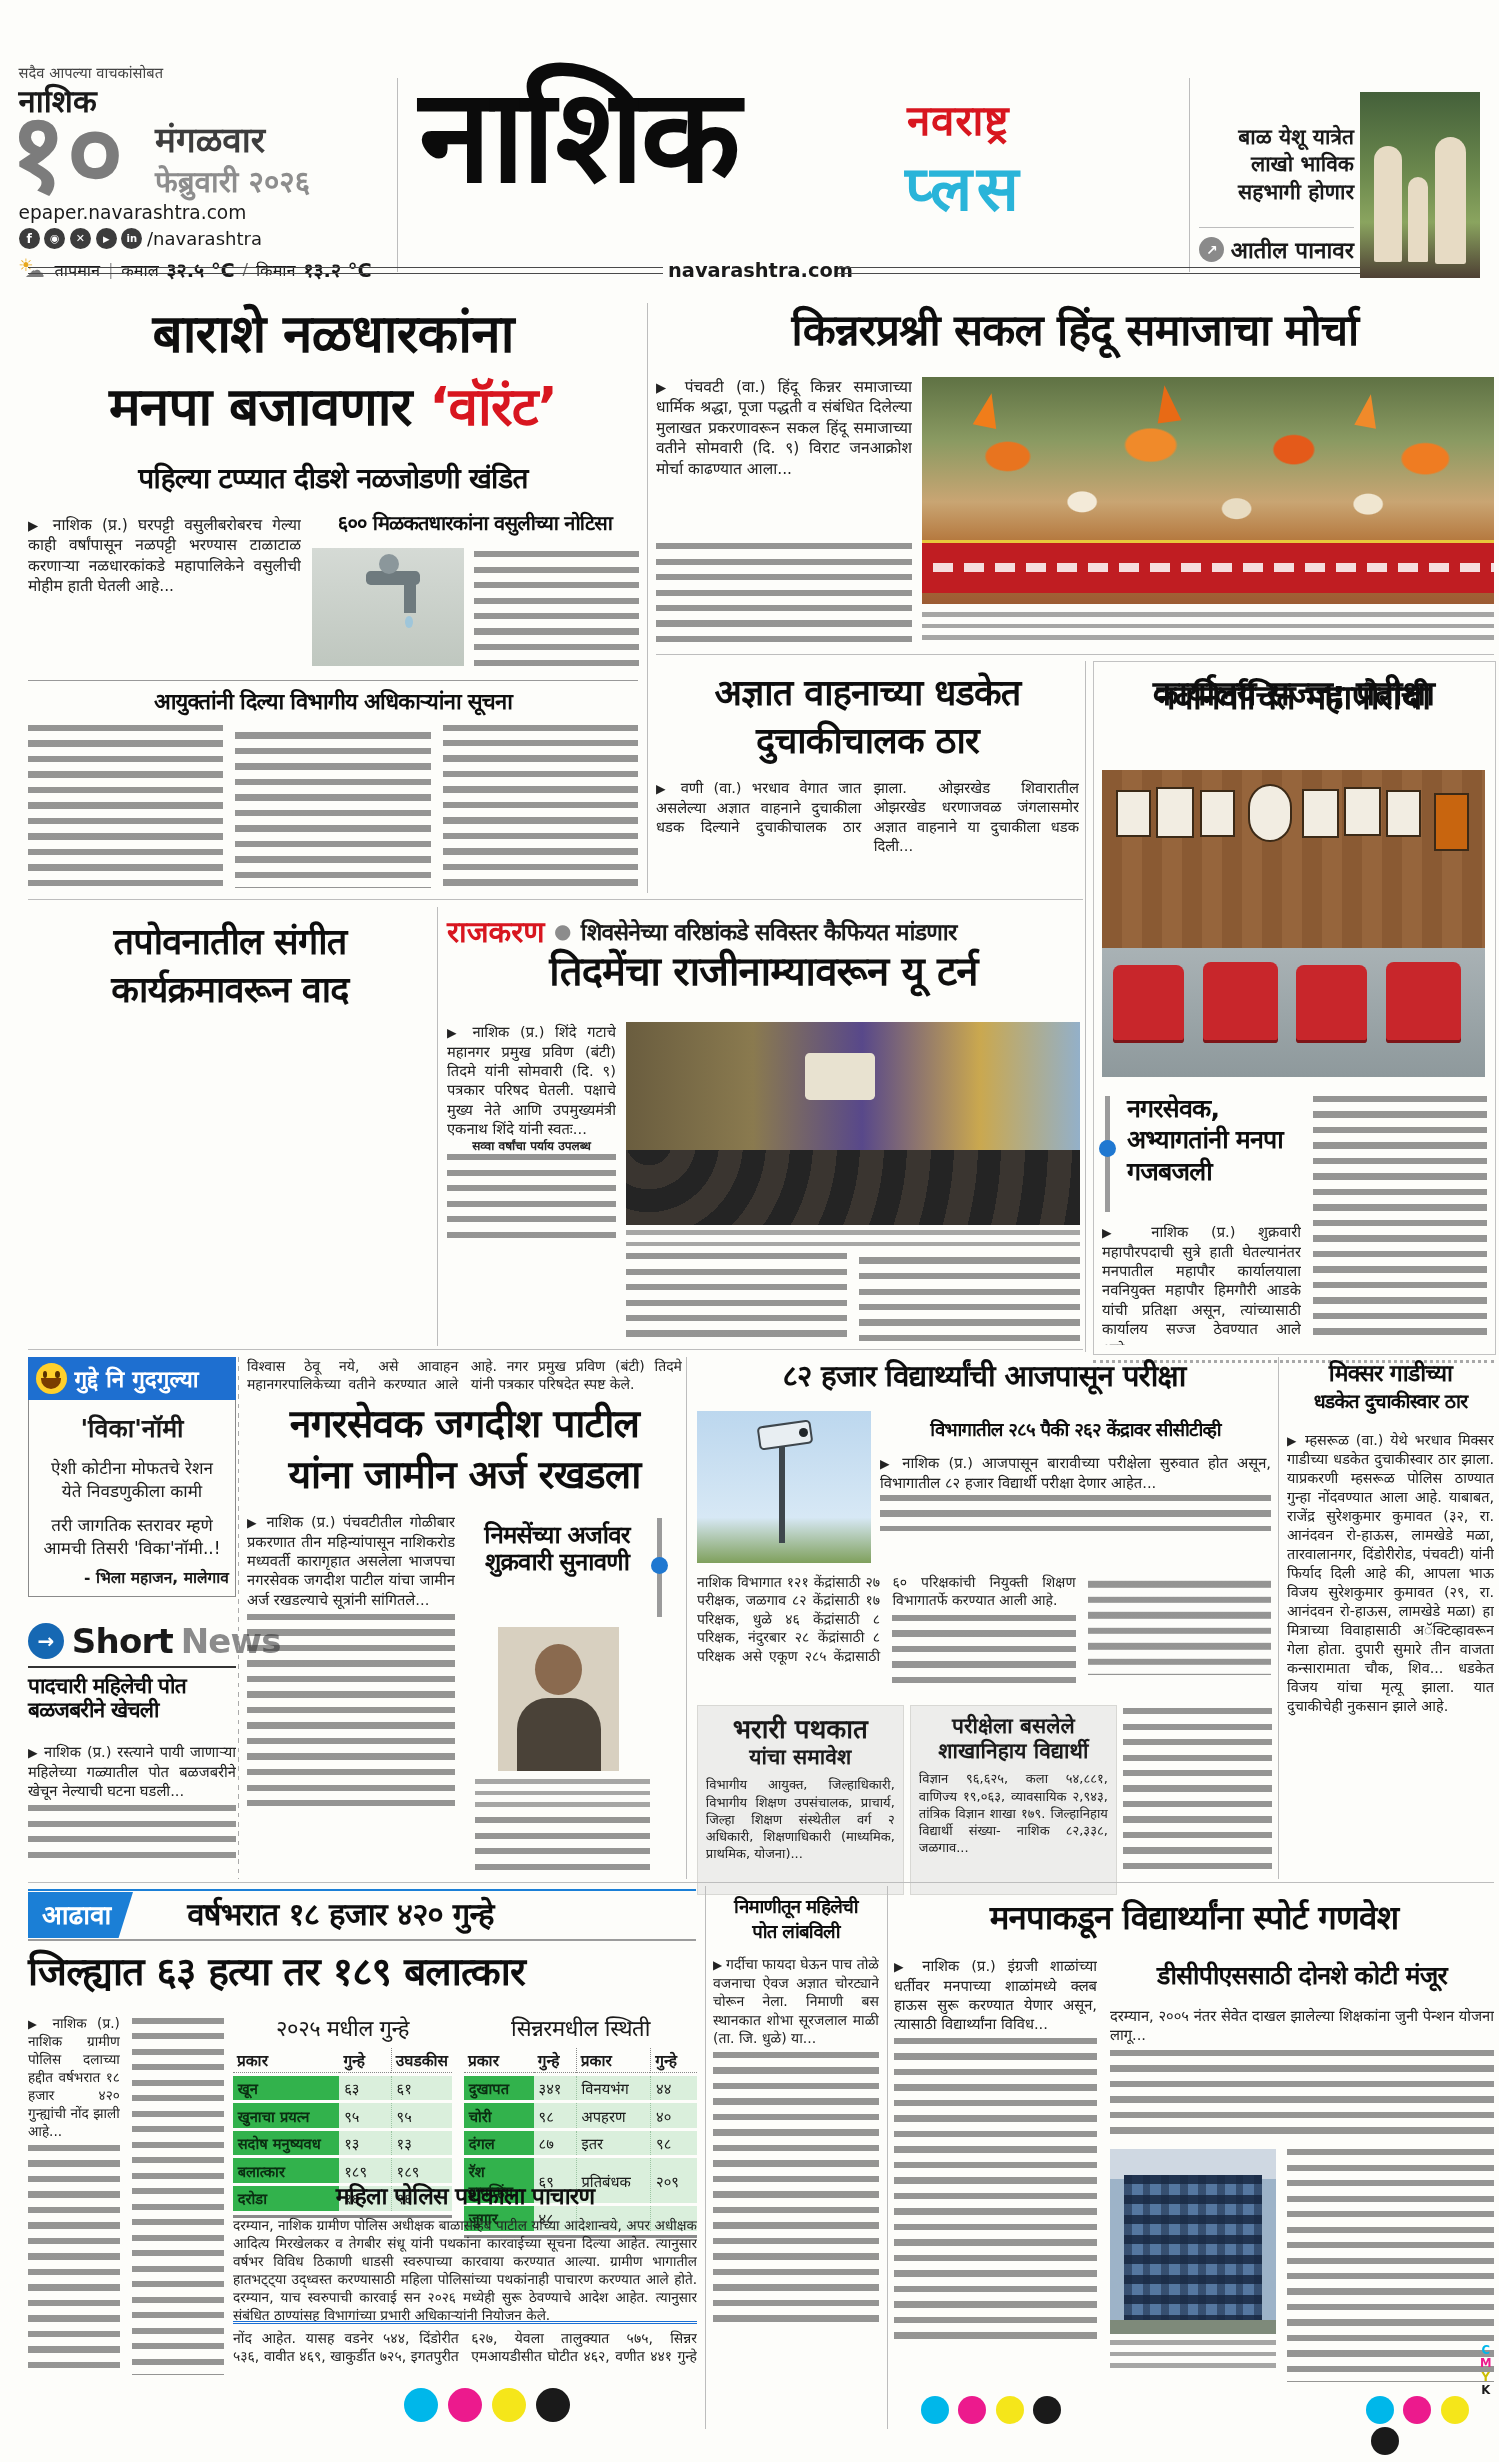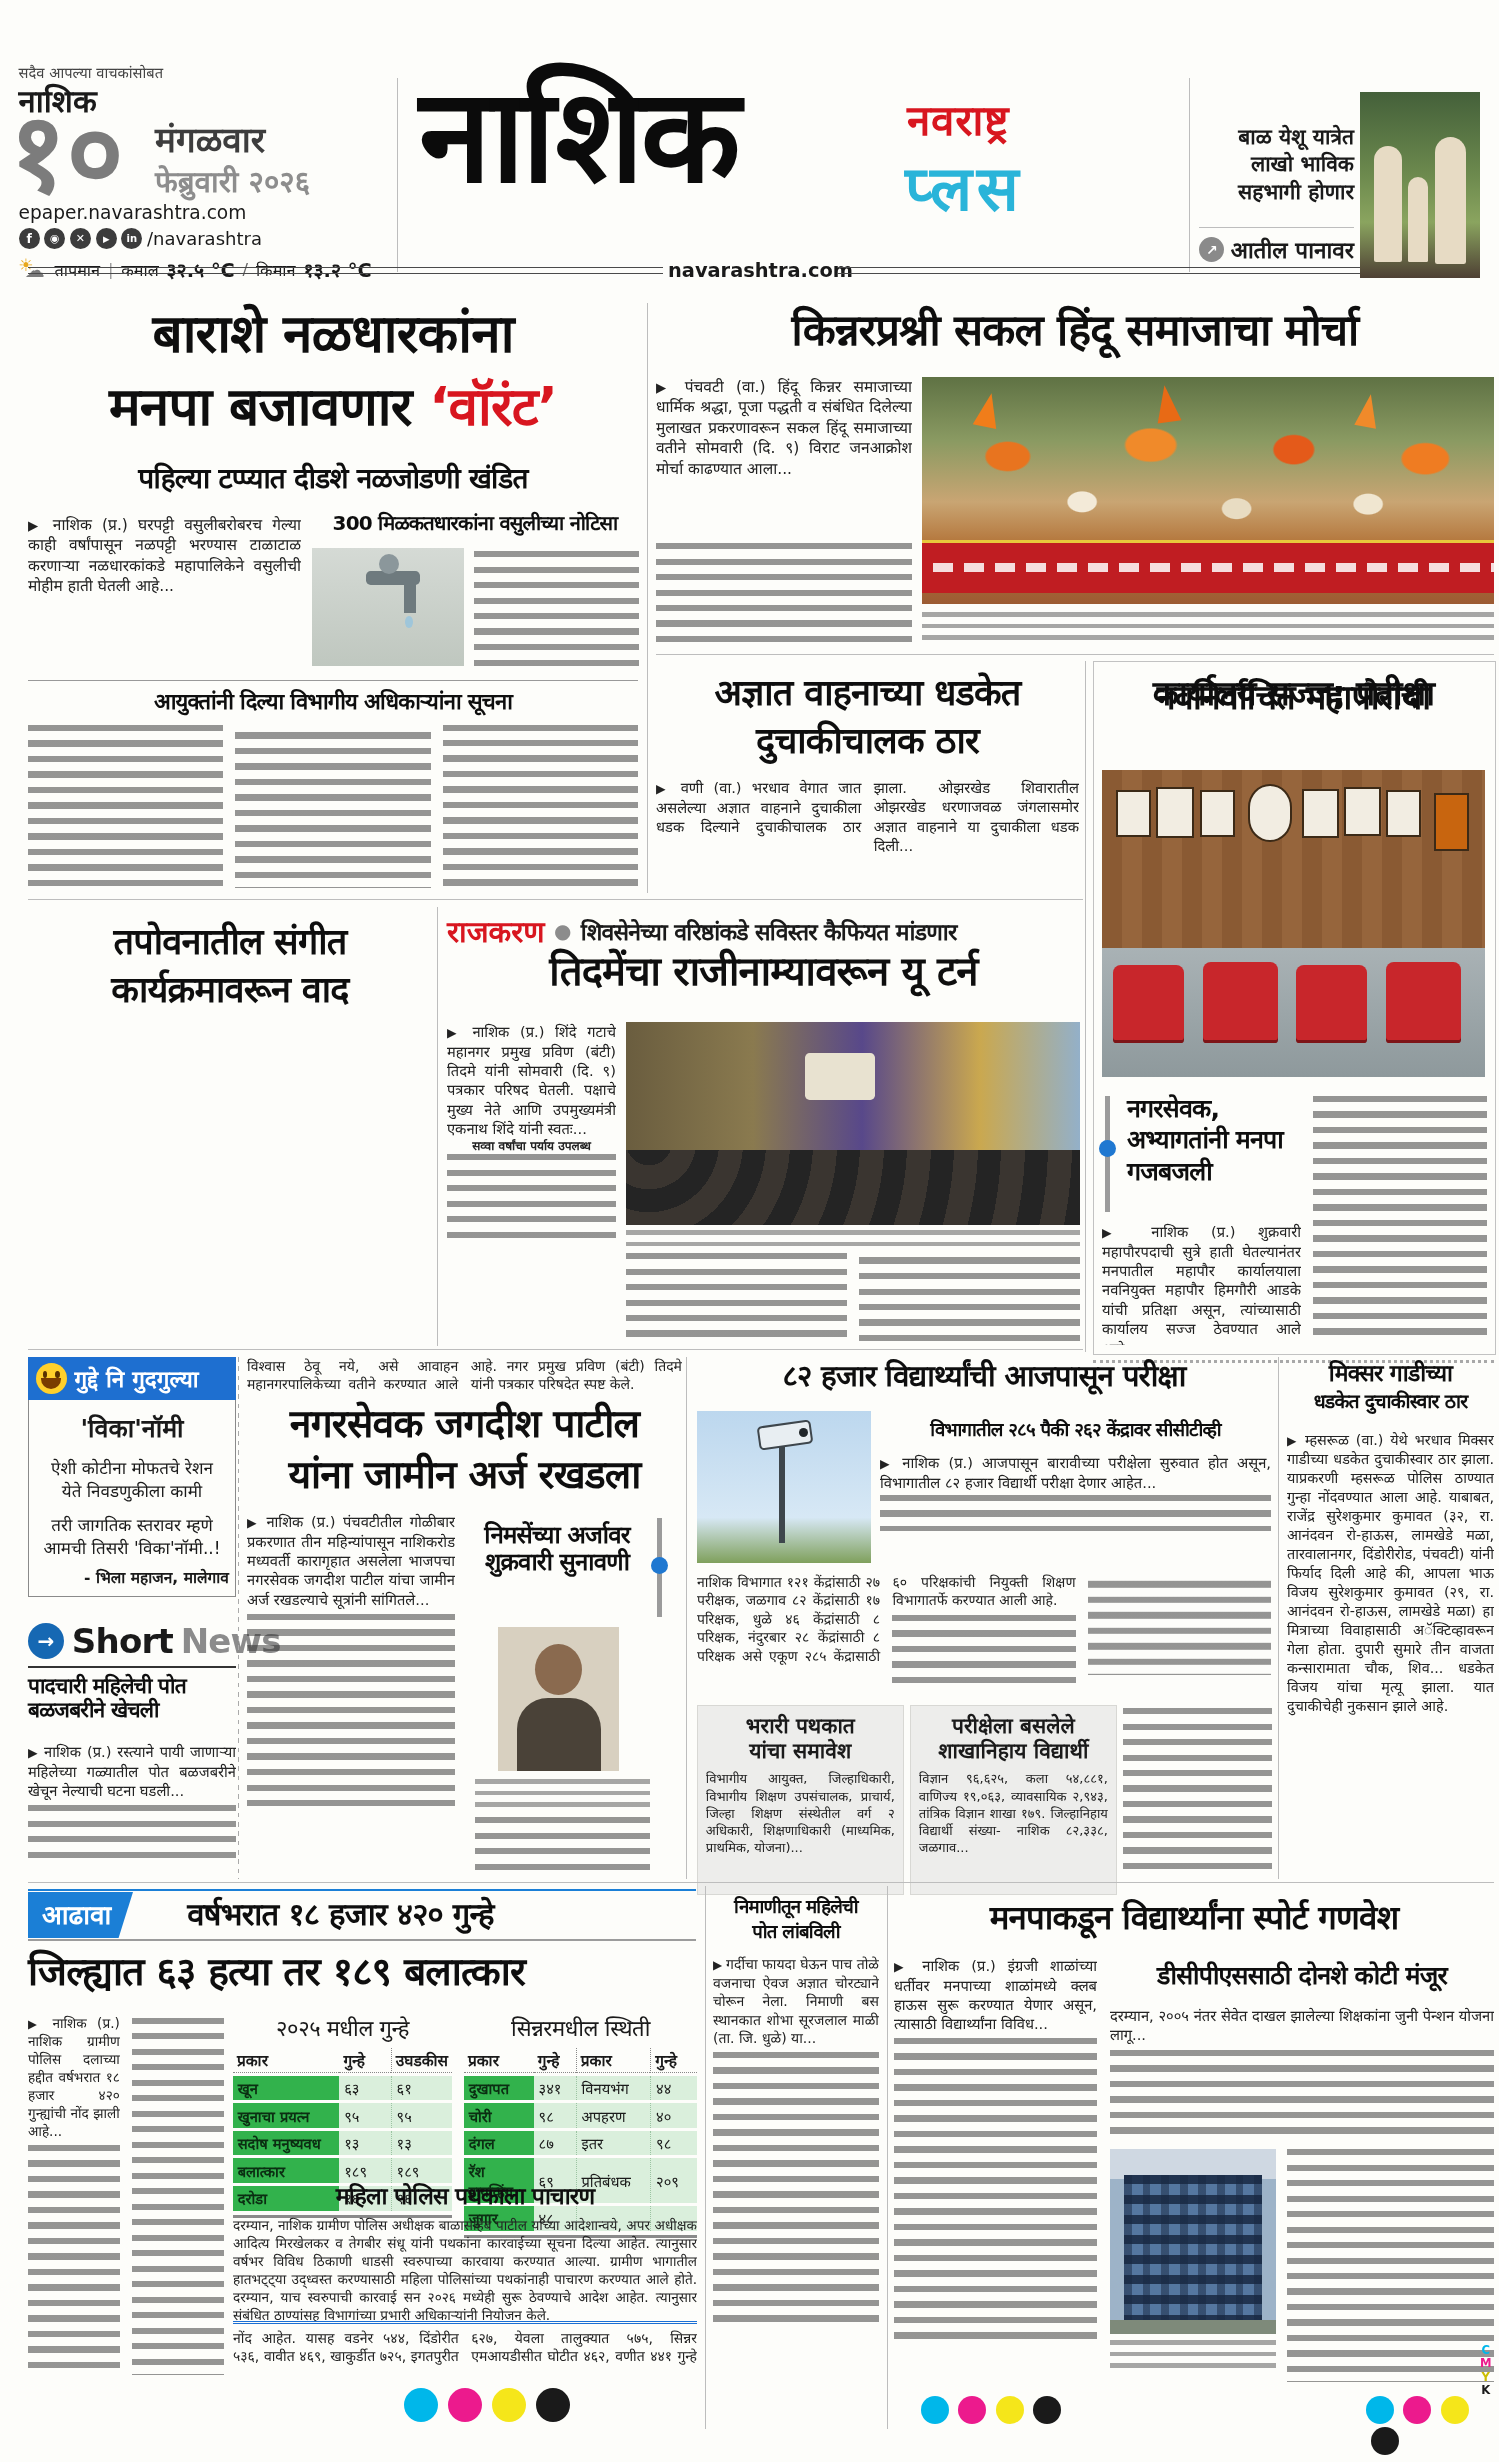--- a/index.html
+++ b/index.html
@@ -98,21 +98,21 @@
     <div class="figure" style="left:48px;top:85px;width:20px;height:85px"></div>
     <div class="figure" style="left:75px;top:45px;width:31px;height:127px"></div>
   </div>
 
   <div class="abs hl c" style="left:28px;top:304px;width:610px;font-size:53px">बाराशे नळधारकांना</div>
   <div class="abs hl c" style="left:28px;top:377px;width:610px;font-size:53px">
     <span>मनपा बजावणार </span><span class="red">‘वॉरंट’</span>
   </div>
   <div class="abs hl c" style="left:28px;top:463px;width:610px;font-size:28px">पहिल्या टप्प्यात दीडशे नळजोडणी खंडित</div>
   <div class="abs bt lead" style="left:28px;top:515px;width:273px;height:158px;font-size:15.5px">नाशिक (प्र.) घरपट्टी वसुलीबरोबरच गेल्या काही वर्षांपासून नळपट्टी भरण्यास टाळाटाळ करणाऱ्या नळधारकांकडे महापालिकेने वसुलीची मोहीम हाती घेतली आहे...</div>
-  <div class="abs hl c" style="left:312px;top:512px;width:326px;font-size:20px">300 मिळकतधारकांना वसुलीच्या नोटिसा</div>
+  <div class="abs hl c" style="left:312px;top:512px;width:326px;font-size:20px">६०० मिळकतधारकांना वसुलीच्या नोटिसा</div>
   <div class="photo" style="left:312px;top:548px;width:152px;height:118px;background:linear-gradient(180deg,#d5dad5,#bfc7bf)">
     <div class="abs" style="left:54px;top:23px;width:54px;height:14px;background:#6e7a7e;border-radius:4.7px"></div>
     <div class="abs" style="left:92px;top:34px;width:12.4px;height:31px;background:#6e7a7e"></div>
     <div class="abs" style="left:67px;top:6.2px;width:20px;height:20px;border-radius:50%;background:#8b979b"></div>
     <div class="abs" style="left:93px;top:68px;width:7.8px;height:12.4px;border-radius:50%;background:#9fc6da"></div>
   </div>
   <div class="abs fill" style="left:474px;top:551px;width:165px;height:116px"></div>
   <div class="hrule" style="left:28px;top:680px;width:610px;background:#999"></div>
   <div class="abs hl c" style="left:28px;top:689px;width:610px;font-size:22px">आयुक्तांनी दिल्या विभागीय अधिकाऱ्यांना सूचना</div>
   <div class="abs cols3" style="left:28px;top:725px;width:610px;height:165px">
@@ -265,21 +265,21 @@
   <div class="abs hl c" style="left:880px;top:1419px;width:391px;font-size:18.6px">विभागातील २८५ पैकी २६२ केंद्रावर सीसीटीव्ही</div>
   <div class="abs bt lead" style="left:880px;top:1453px;width:391px;height:110px;font-size:14.7px">
     <span>नाशिक (प्र.) आजपासून बारावीच्या परीक्षेला सुरुवात होत असून, विभागातील ८२ हजार विद्यार्थी परीक्षा देणार आहेत...</span>
     <div class="fill" style="height:36px;margin-top:3.1px"></div>
   </div>
   <div class="abs bt cols3" style="left:697px;top:1573px;width:574px;height:123px;font-size:14px">
     <span>नाशिक विभागात १२१ केंद्रांसाठी २७ परीक्षक, जळगाव ८२ केंद्रांसाठी १७ परिक्षक, धुळे ४६ केंद्रांसाठी ८ परिक्षक, नंदुरबार २८ केंद्रांसाठी ८ परिक्षक असे एकूण २८५ केंद्रासाठी ६० परिक्षकांची नियुक्ती शिक्षण विभागातर्फे करण्यात आली आहे.</span>
     <div class="fill" style="height:171px;margin-top:4.7px"></div>
   </div>
   <div class="abs boxgray" style="left:697px;top:1705px;width:189px;height:172px;padding:7.8px 7.8px">
-    <div class="b c" style="font-size:21px;line-height:1.2">भरारी पथकात</div>
+    <div class="b c" style="font-size:26px;line-height:1.2">भरारी पथकात</div>
     <div class="b c" style="font-size:21px;line-height:1.2;margin-bottom:6.2px">यांचा समावेश</div>
     <div class="bt" style="font-size:13px;height:92px">विभागीय आयुक्त, जिल्हाधिकारी, विभागीय शिक्षण उपसंचालक, प्राचार्य, जिल्हा शिक्षण संस्थेतील वर्ग २ अधिकारी, शिक्षणाधिकारी (माध्यमिक, प्राथमिक, योजना)...</div>
   </div>
   <div class="abs boxgray" style="left:910px;top:1705px;width:189px;height:172px;padding:7.8px 7.8px">
     <div class="b c" style="font-size:21px;line-height:1.2">परीक्षेला बसलेले</div>
     <div class="b c" style="font-size:21px;line-height:1.2;margin-bottom:6.2px">शाखानिहाय विद्यार्थी</div>
     <div class="bt" style="font-size:13px;height:92px">विज्ञान ९६,६२५, कला ५४,८८१, वाणिज्य १९,०६३, व्यावसायिक २,९४३, तांत्रिक विज्ञान शाखा १७९. जिल्हानिहाय विद्यार्थी संख्या- नाशिक ८२,३३८, जळगाव...</div>
   </div>
   <div class="abs fill" style="left:1123px;top:1708px;width:149px;height:166px"></div>
   <div class="vrule" style="left:1278px;top:1357px;height:522px"></div>

